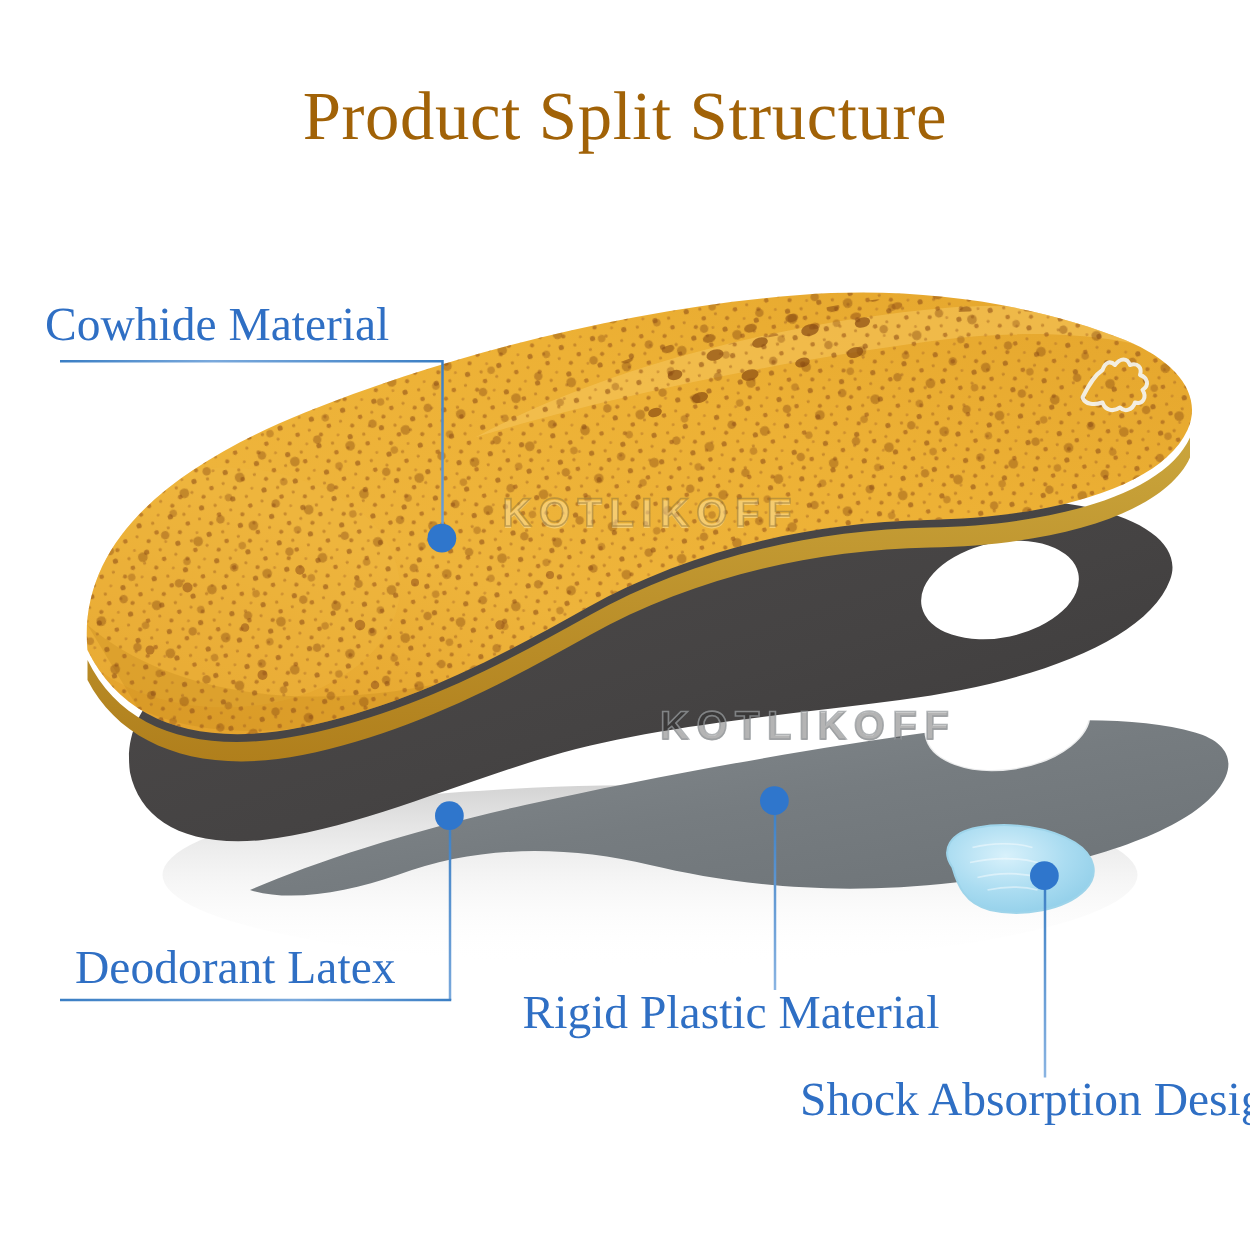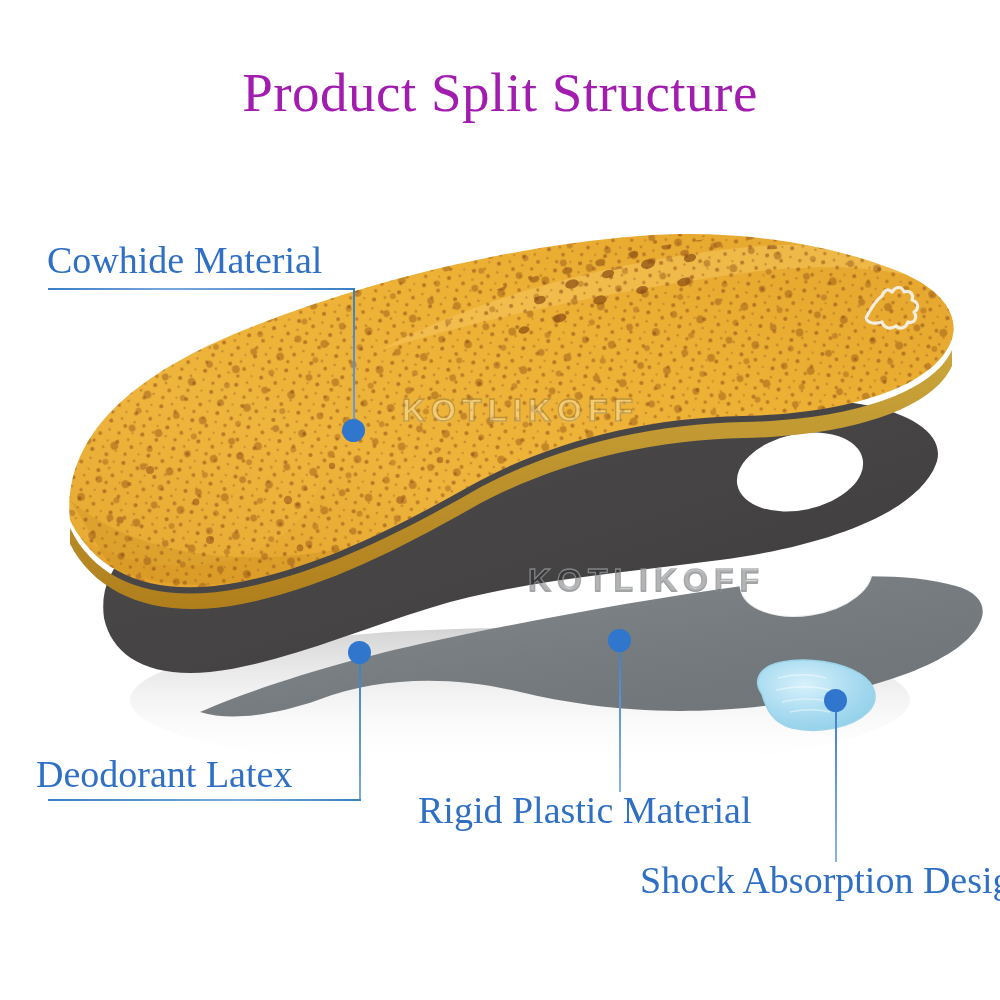--- a/index.html
+++ b/index.html
@@ -12,36 +12,36 @@
   }
 
   
   #title{
     position:absolute;
     left:0;top:62px;width:1000px;
     text-align:center;
     font-family:"Liberation Serif", serif;
     font-size:55px;
     line-height:62px;
-    color:#a21caf;
+    color:#a16207;
     letter-spacing:0.5px;
     white-space:nowrap;
   }
 
   
   .callout-label{
     position:absolute;
     font-family:"Liberation Serif", serif;
     color:#2f6fc4;
     font-size:38px;
     line-height:44px;
     white-space:nowrap;
   }
-  #lbl-cowhide{left:36px;top:238px;margin-left:11px;}
-  #lbl-latex{left:36px;top:752px;}
+  #lbl-cowhide{left:36px;top:238px;}
+  #lbl-latex{left:60px;top:752px;}
   #lbl-rigid{left:418px;top:788px;font-family:Liberation Serif, serif;}
   #lbl-shock{left:640px;top:858px;}
 
   
   .leader{position:absolute;background:#3a7ec4;}
   .leader.h{height:2px;}
   .leader.v{width:2px;}
 
   #lead-cowhide-h{left:48px;top:288px;width:306px;
      background:linear-gradient(90deg,#3a7ec4,#7aa9dc 40%,#3a7ec4);}

